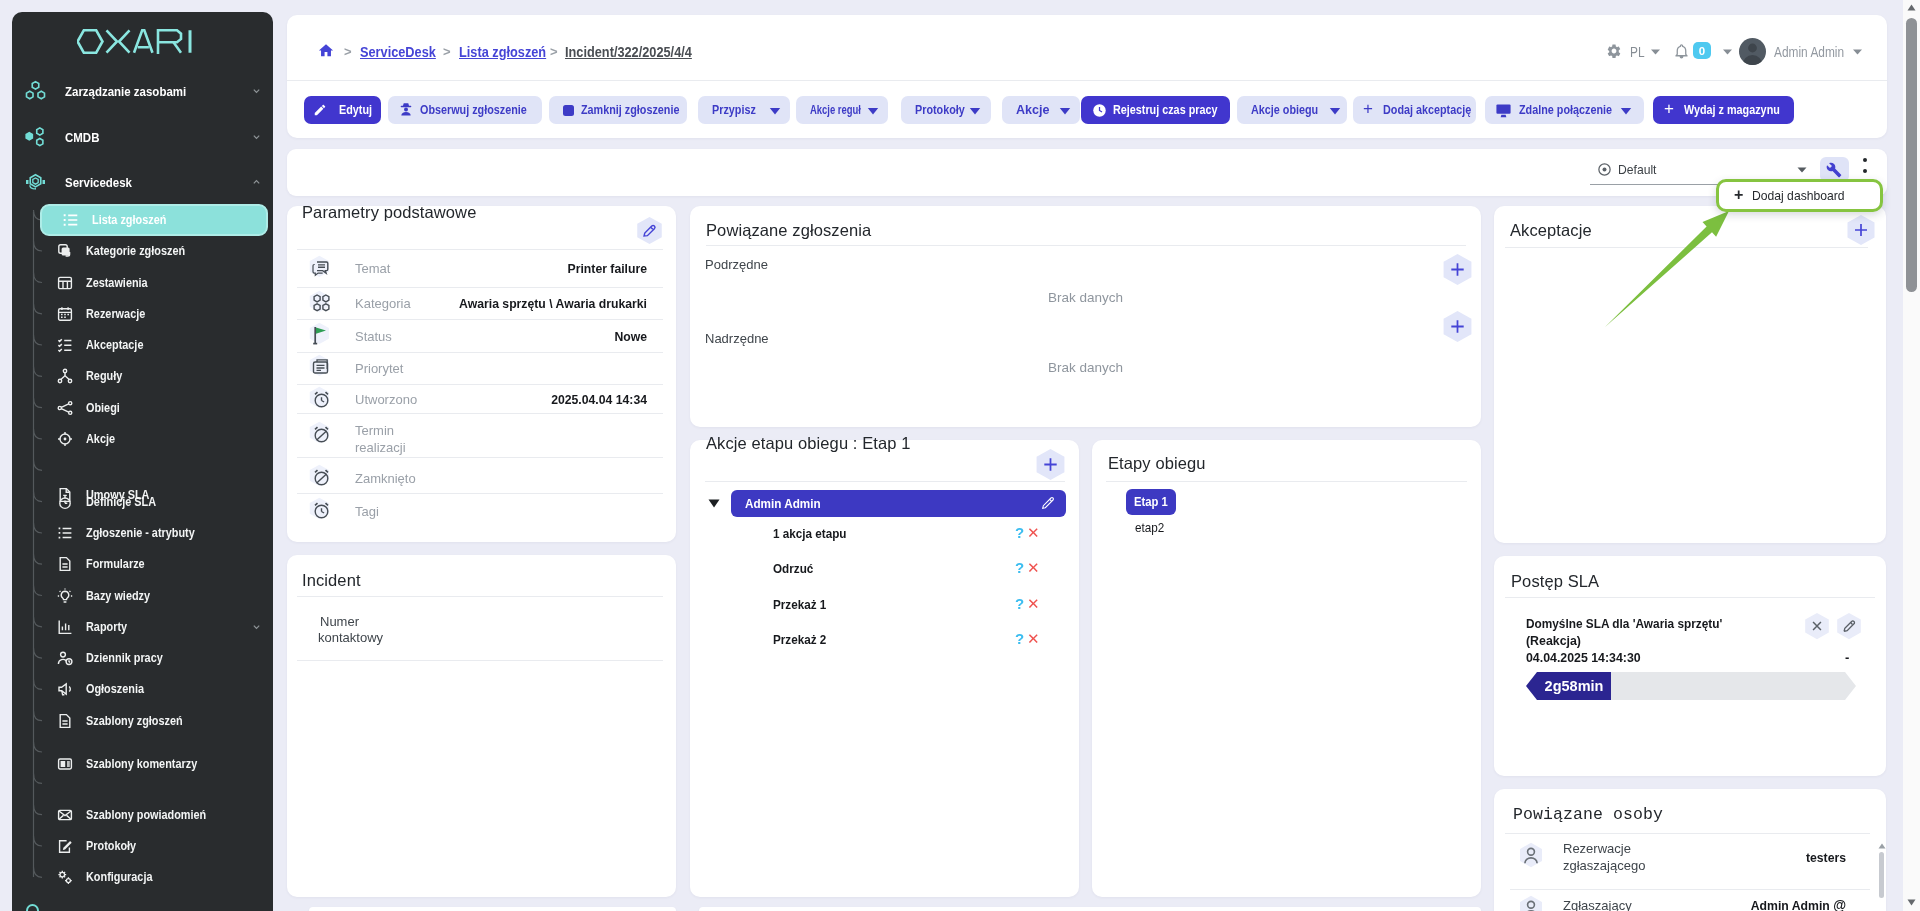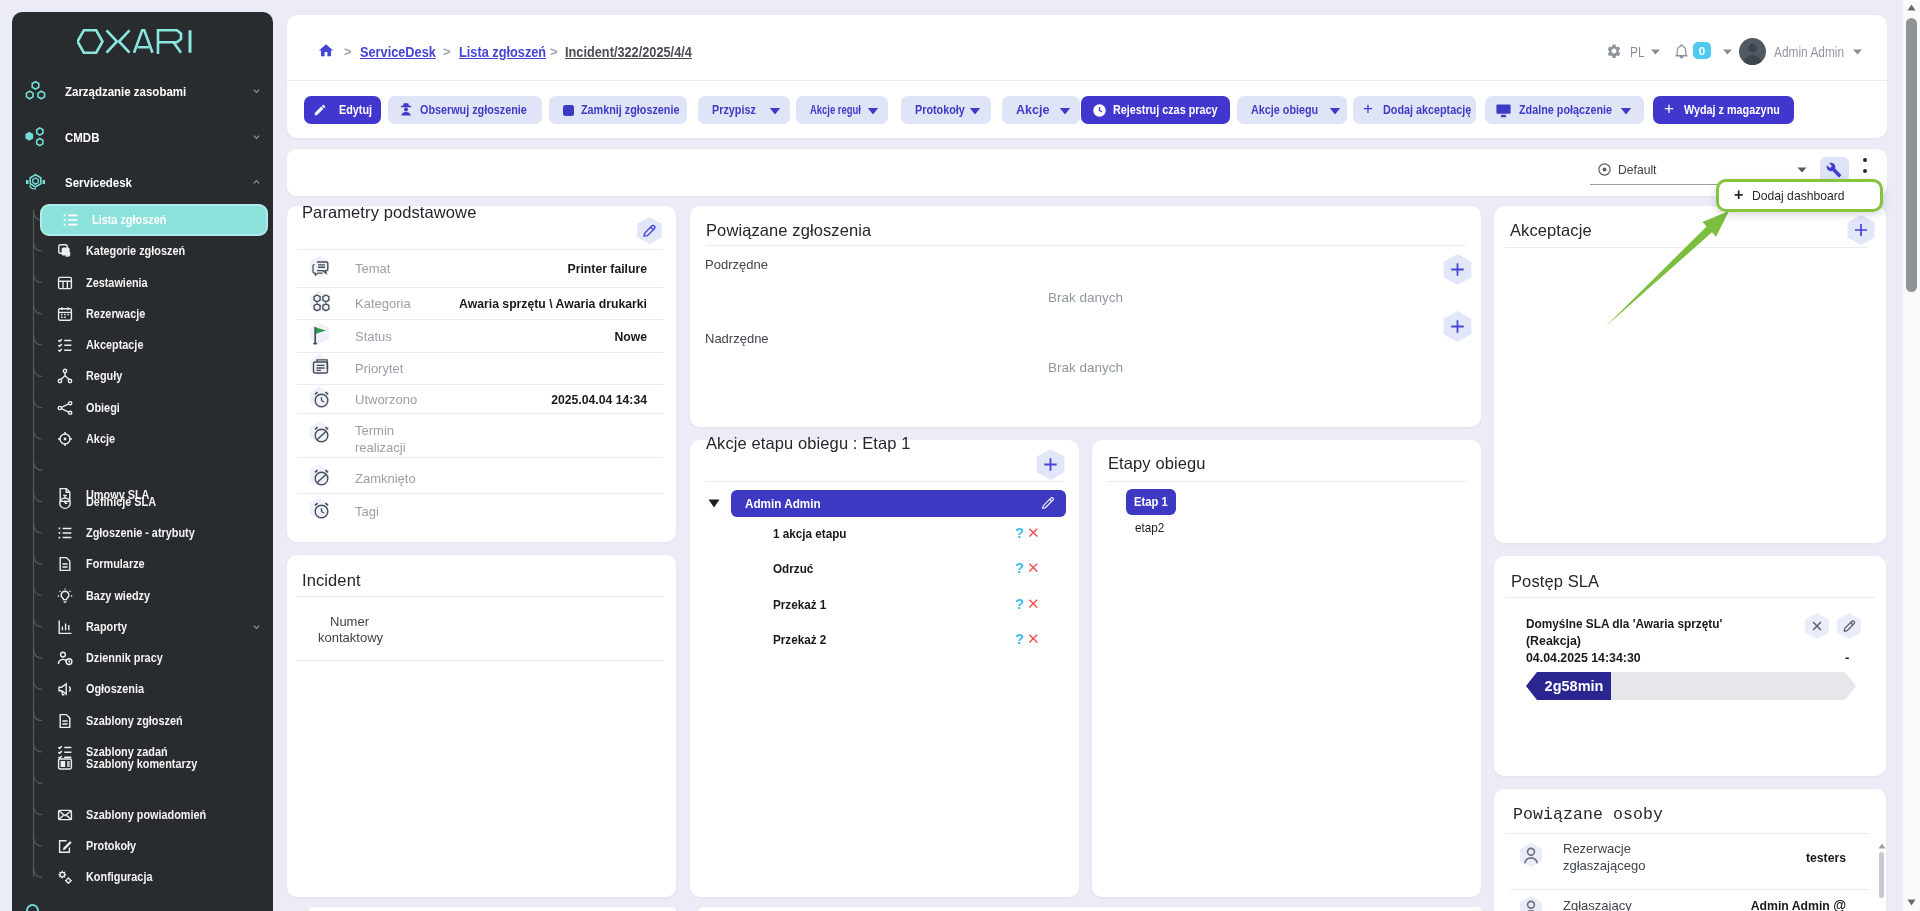--- a/index.html
+++ b/index.html
@@ -380,26 +380,20 @@
         <use href="#s-mega"></use>
       </svg>
       <span class="lbl">Ogłoszenia</span>
     </div>
   <div class="mi-sub" style="top:693.7px;">
       <svg class="ic" width="16" height="16">
         <use href="#s-docline"></use>
       </svg>
       <span class="lbl">Szablony zgłoszeń</span>
     </div>
-  <div class="mi-sub" style="top:725px;">
-      <svg class="ic" width="16" height="16">
-        <use href="#s-check"></use>
-      </svg>
-      <span class="lbl">Szablony zadań</span>
-    </div>
   <div class="mi-sub" style="top:737px;">
       <svg class="ic" width="16" height="16">
         <use href="#s-imgbox"></use>
       </svg>
       <span class="lbl">Szablony komentarzy</span>
     </div>
   <div class="mi-sub" style="top:787.7px;">
       <svg class="ic" width="16" height="16">
         <use href="#s-mail"></use>
       </svg>
@@ -657,21 +651,21 @@
     <g transform="translate(4.5,4.5)" fill="none" stroke="#464d55" stroke-width="1.4">
       <circle cx="9" cy="10" r="6.3"></circle>
       <path d="M9 10V6.8M9 10l2.6 1.5"></path>
       <path d="M2.5 3.8L5 1.6M15.5 3.8L13 1.6" stroke-width="1.6"></path>
     </g>
   </svg>
 <div class="lab" style="left:355px;top:504px;">Tagi</div>
 
 <div class="ctitle" style="left:302px;top:571px;">Incident</div>
 <div class="hr" style="left:297px;top:596px;width:366px;"></div>
-<div class="blab" style="left:330px;top:614px;">Numer</div>
+<div class="blab" style="left:320px;top:614px;">Numer</div>
 <div class="blab" style="left:318px;top:630px;">kontaktowy</div>
 <div class="hr" style="left:297px;top:660px;width:366px;"></div>
 
 <div class="ctitle" style="left:706px;top:221px;">Powiązane zgłoszenia</div>
 <div class="hr" style="left:706px;top:245px;width:760px;"></div>
 <div class="blab" style="left:705px;top:257px;">Podrzędne</div>
 <svg class="abs" style="left:1441px;top:253px;" width="33" height="33" viewBox="0 0 32 32">
     <use href="#hex" fill="#e2e6f9"></use>
     <path d="M16 10v12M10 16h12" stroke="#4544d6" stroke-width="1.7"></path>
   </svg>

